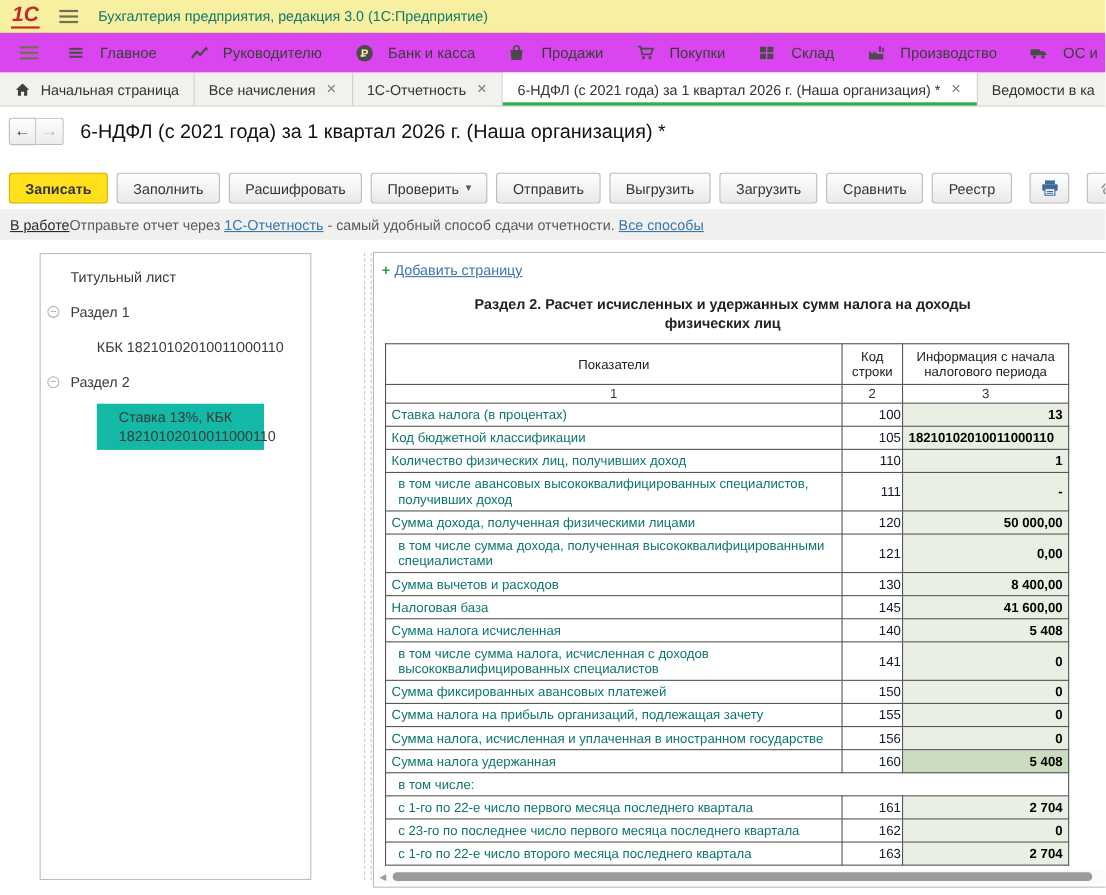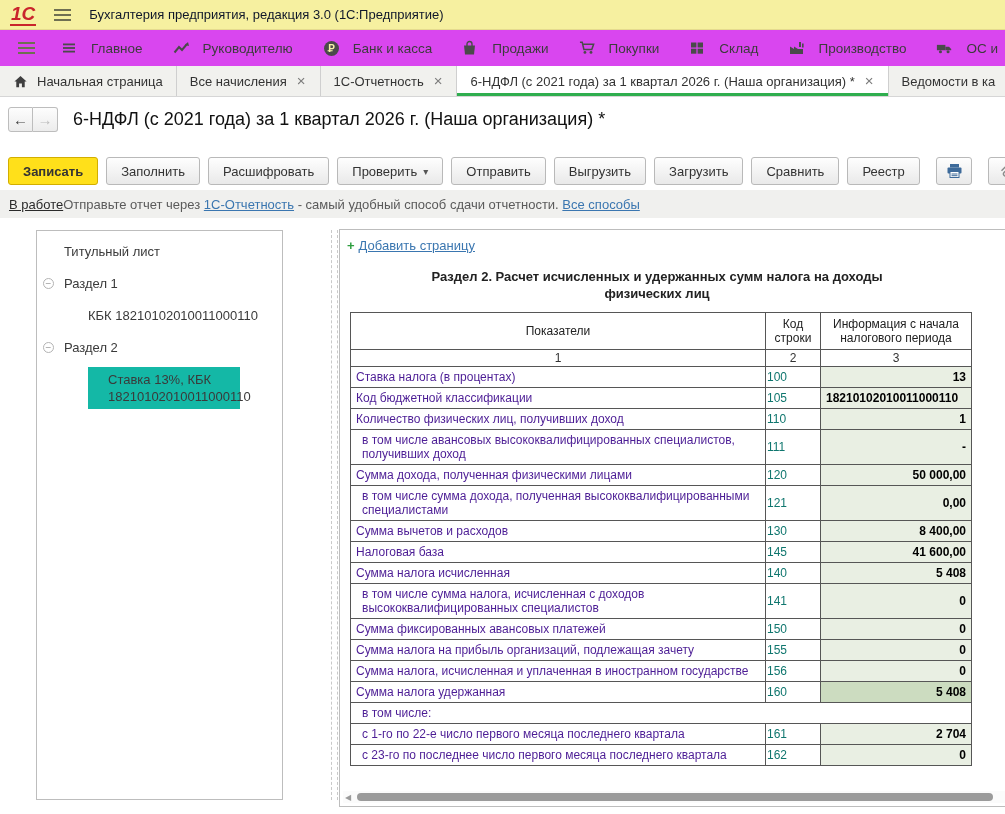--- a/index.html
+++ b/index.html
@@ -11,21 +11,21 @@
   
   .topbar {
     position:absolute; left:0; top:0; width:1005px; height:30px;
     background:#f6f0a0; display:flex; align-items:center; gap:16px;
     padding:0 10px; border-bottom:1px solid #e4da8e;
   }
   .logo { color:#c9252c; font-weight:bold; font-style:italic; font-size:19px;
           border-bottom:2px solid #c9252c; line-height:20px; padding:0 1px; }
   .hamburger { display:inline-flex; flex-direction:column; gap:3px; cursor:pointer; padding:2px;}
   .hamburger i { display:block; width:17px; height:2px; background:#6f6f52; }
-  .win-title { font-size:13px; color:#0f172a; }
+  .win-title { font-size:13px; color:#0f766e; }
   
   .menubar {
     position:absolute; left:0; top:30px; width:1005px; height:36px;
     background:#d946ef; display:flex; align-items:center; padding:0 0 0 16px;
   }
   .menu-burger { margin-right:24px; }
   .menu-item { display:flex; align-items:center; gap:13px; margin-right:30px; cursor:pointer; white-space:nowrap; }
   .menu-item .mi-label { font-size:13.5px; color:#3c3c3c; }
   .mi-icon { display:inline-flex; width:17px; height:17px; }
   
@@ -98,23 +98,23 @@
   .addpage .plus { color:#2e9e3f; font-weight:bold; margin-right:4px; }
   .section-title {
     width:616px; margin:15px 0 10px 2px; text-align:center; font-weight:bold;
     font-size:13px; color:#222; line-height:17px; padding:0 60px;
   }
   
   table.report { border-collapse:collapse; margin-left:3px; table-layout:fixed; width:621px; }
   table.report td, table.report th { border:1px solid #565656; font-size:12px; line-height:14px; }
   th.h { font-weight:normal; text-align:center; padding:4px 3px; color:#222; }
   td.num { text-align:center; padding:1px; color:#333; font-size:12px; }
-  td.c-label { padding:3px 4px 3px 5px; color:#4c1d95; }
+  td.c-label { padding:3px 4px 3px 5px; color:#0f766e; }
   td.c-label.indent { padding-left:11px; }
-  td.c-code { text-align:left; color:#0f766e; }
+  td.c-code { text-align:right; color:#0f172a; }
   td.c-value { text-align:right; padding:3px 5px; font-weight:bold; color:#000; background:#e9efe3; }
   td.c-value.left { text-align:left;margin-left:31px; }
   td.c-value.dark { background:#ccdcc0; }
   
   .hscroll { position:absolute; left:3px; bottom:3px; width:664px; height:12px; background:#fbfbfb; }
   .hscroll .arr { position:absolute; left:2px; top:2px; font-size:8px; color:#9b9b9b; }
   .hscroll .thumb { position:absolute; left:14px; top:2px; width:636px; height:8px; background:#9b9b9b; border-radius:4px; cursor:pointer; }
   svg { display:block; }
 </style>
 </head>
@@ -454,20 +454,25 @@
         <tr>
     <td class="c-label indent">с 1-го по 22-е число первого месяца последнего квартала</td>
     <td class="c-code">161</td>
     <td class="c-value">2 704</td>
   </tr>
         <tr>
     <td class="c-label indent">с 23-го по последнее число первого месяца последнего квартала</td>
     <td class="c-code">162</td>
     <td class="c-value">0</td>
   </tr>
+        <tr>
+    <td class="c-label indent">с 1-го по 22-е число второго месяца последнего квартала</td>
+    <td class="c-code">163</td>
+    <td class="c-value">2 704</td>
+  </tr>
       </tbody>
   </table>
 
   <div class="hscroll">
     <span class="arr">◀</span>
     <span class="thumb"></span>
   </div>
 </div>
 
 </body></html>

